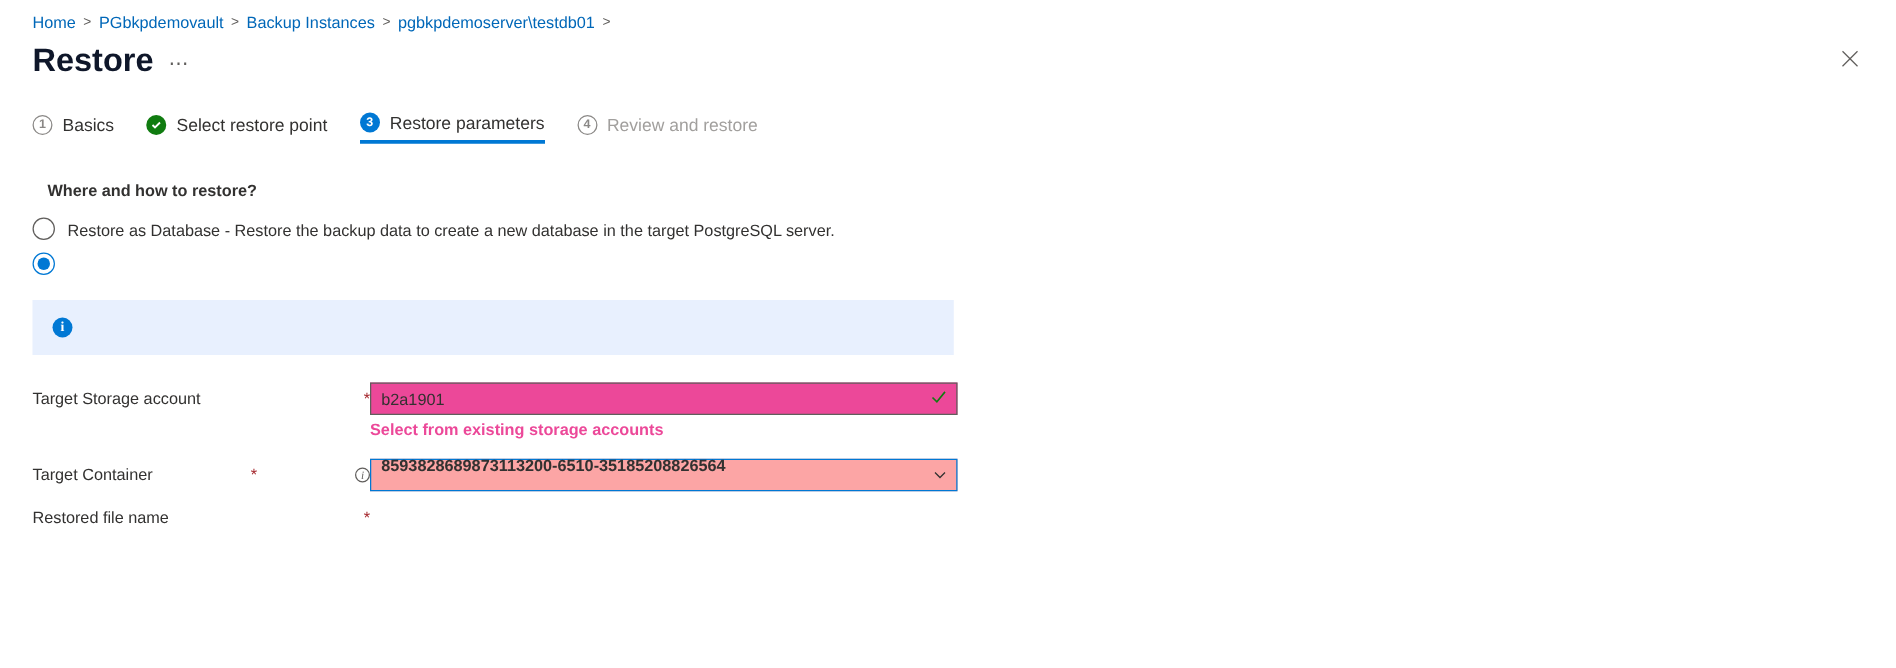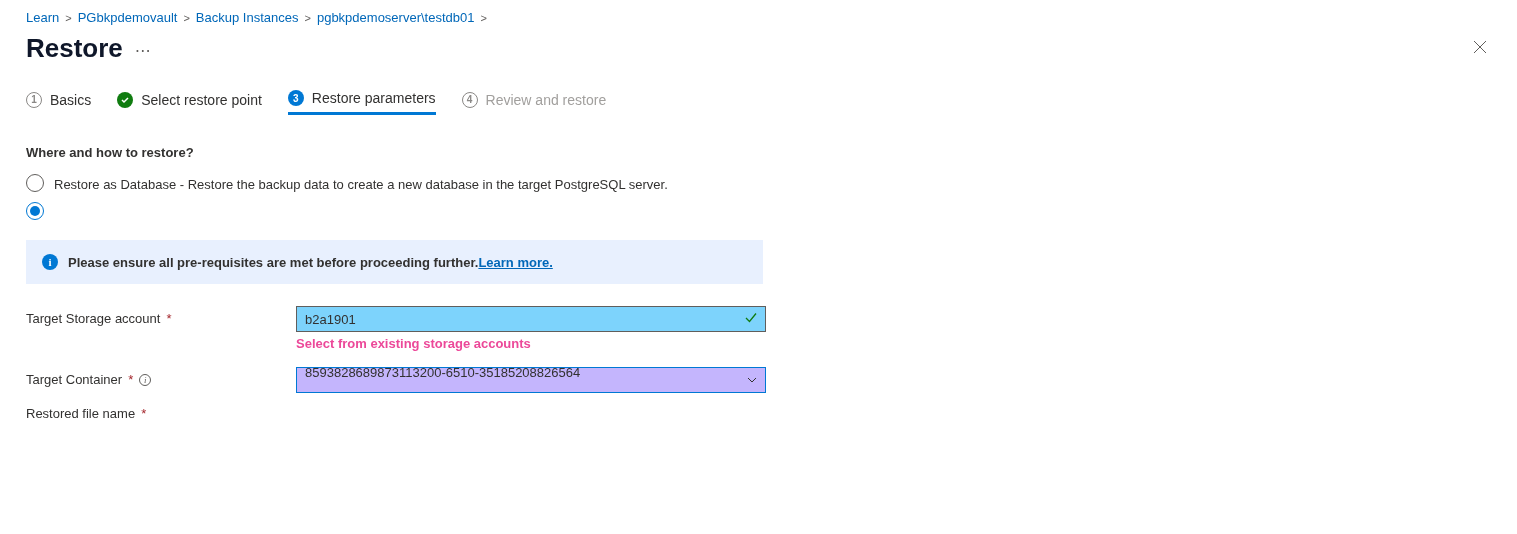--- a/index.html
+++ b/index.html
@@ -95,20 +95,21 @@
     background: #0078d4;
     color: #fff;
   }
   .tab.active { border-bottom: 3px solid #0078d4; }
   .tab.disabled { color: #a19f9d; }
   .tab-label { }
   .section-title {
     font-weight: 600;
     font-size: 13px;
     margin-bottom: 14px;
+    margin-left: 12px;
   }
   .radio-row {
     display: flex;
     align-items: flex-end;
     gap: 10px;
     margin-bottom: 10px;
     font-size: 13px;
   }
   .radio {
     width: 18px;
@@ -163,20 +164,21 @@
     align-items: flex-start;
     margin-bottom: 12px;
   }
   .form-label {
     width: 270px;
     padding-top: 5px;
     display: flex;
     align-items: center;
     gap: 6px;
     font-size: 13px;
+    justify-content: space-between;
   }
   .req { color: #a4262c; }
   .info-sm {
     width: 12px;
     height: 12px;
     border-radius: 50%;
     border: 1px solid #605e5c;
     display: inline-flex;
     align-items: center;
     justify-content: center;
@@ -191,21 +193,21 @@
     width: 470px;
   }
   .input {
     width: 100%;
     height: 26px;
     border: 1px solid #605e5c;
     padding: 0 8px;
     font-size: 13px;
     font-family: inherit;
     color: #323130;
-    background: #7dd3fc;
+    background: #ec4899;
   }
   .input-wrap.valid .input { padding-right: 28px; }
   .check-icon {
     position: absolute;
     right: 8px;
     top: 50%;
     transform: translateY(-50%);
     color: #107c10;
     font-size: 14px;
     pointer-events: none;
@@ -214,24 +216,25 @@
     position: relative;
     width: 470px;
   }
   .select {
     width: 100%;
     height: 26px;
     border: 1px solid #0078d4;
     padding: 0 26px 16px 8px;
     font-size: 13px;
     color: #323130;
-    background: #c4b5fd;
+    background: #fca5a5;
     display: flex;
     align-items: center;
     cursor: pointer;
+    font-weight: bold;
   }
   .chevron {
     position: absolute;
     right: 8px;
     top: 50%;
     transform: translateY(-50%);
     pointer-events: none;
   }
   .chevron svg { display: block; }
   .link-below {
@@ -241,21 +244,21 @@
     font-weight: 600;
     text-decoration: none;
     font-size: 13px;
   }
   .form-row.container-row { margin-top: 16px; margin-bottom: 8px; }
 </style>
 </head>
 <body>
 
 <nav class="breadcrumb">
-  <a href="#">Learn</a>
+  <a href="#">Home</a>
   <span class="sep">&gt;</span>
   <a href="#">PGbkpdemovault</a>
   <span class="sep">&gt;</span>
   <a href="#">Backup Instances</a>
   <span class="sep">&gt;</span>
   <a href="#">pgbkpdemoserver\testdb01</a>
   <span class="sep">&gt;</span>
 </nav>
 
 <div class="header-row">
@@ -299,23 +302,20 @@
 <div class="radio-row">
   <span class="radio"></span>
   <span>Restore as Database - Restore the backup data to create a new database in the target PostgreSQL server.</span>
 </div>
 <div class="radio-row">
   <span class="radio selected"></span>
 </div>
 
 <div class="info-box">
   <span class="info-circle">i</span>
-  <span>
-    <span class="msg">Please ensure all pre-requisites are met before proceeding further.</span><a href="#">Learn more.</a>
-  </span>
 </div>
 
 <div class="form-row">
   <div class="form-label">
     <span>Target Storage account</span>
     <span class="req">*</span>
   </div>
   <div class="form-ctrl">
     <div class="input-wrap valid">
       <input class="input" type="text" value="b2a1901" style="">

